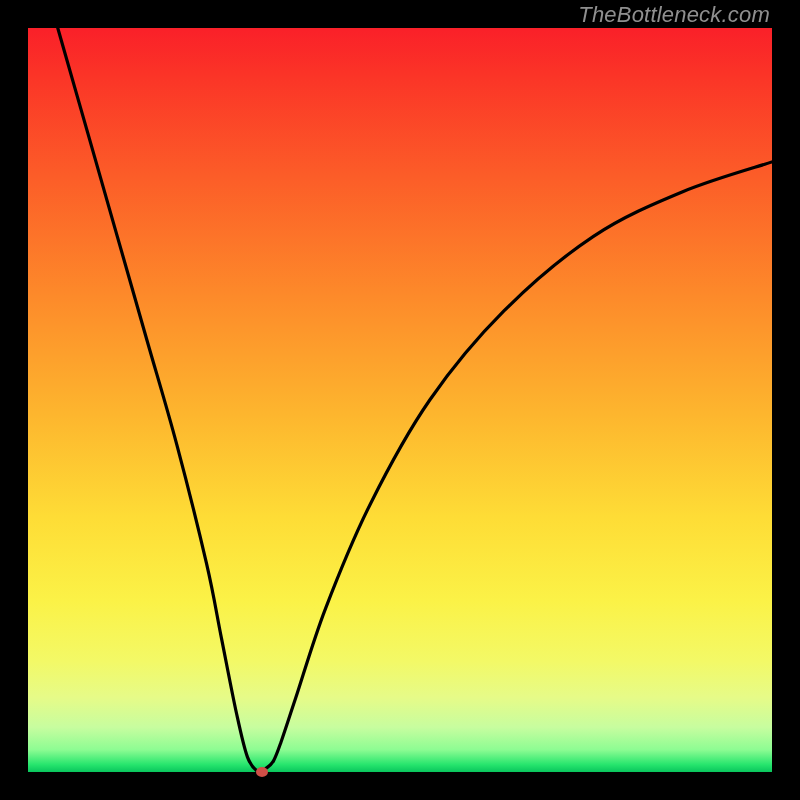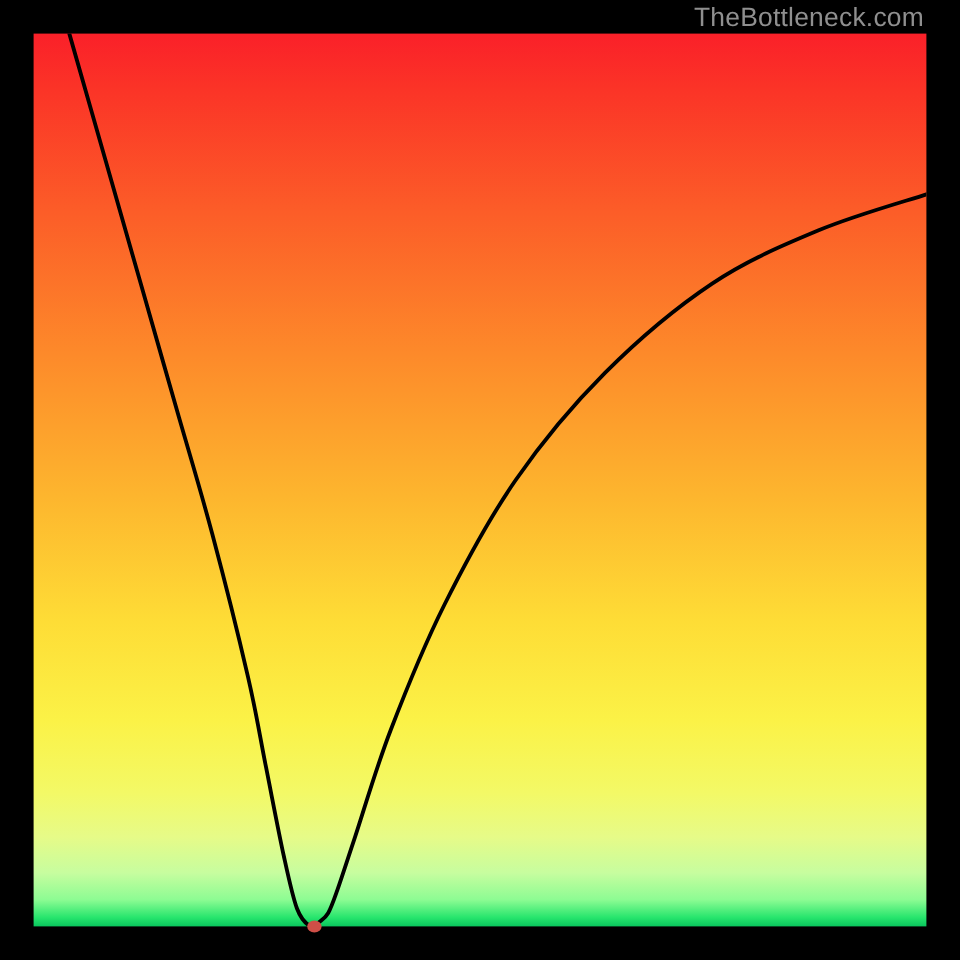--- a/index.html
+++ b/index.html
@@ -43,20 +43,21 @@
     );
   }
   .watermark {
     position: absolute;
     top: 2px;
     right: 30px;
     color: #8f8f8f;
     font-size: 22px;
     font-weight: 500;
     letter-spacing: 0.2px;
+    font-style: italic;
   }
   svg.curve {
     position: absolute;
     top: 0;
     left: 0;
     width: 744px;
     height: 744px;
   }
   .dot {
     position: absolute;

